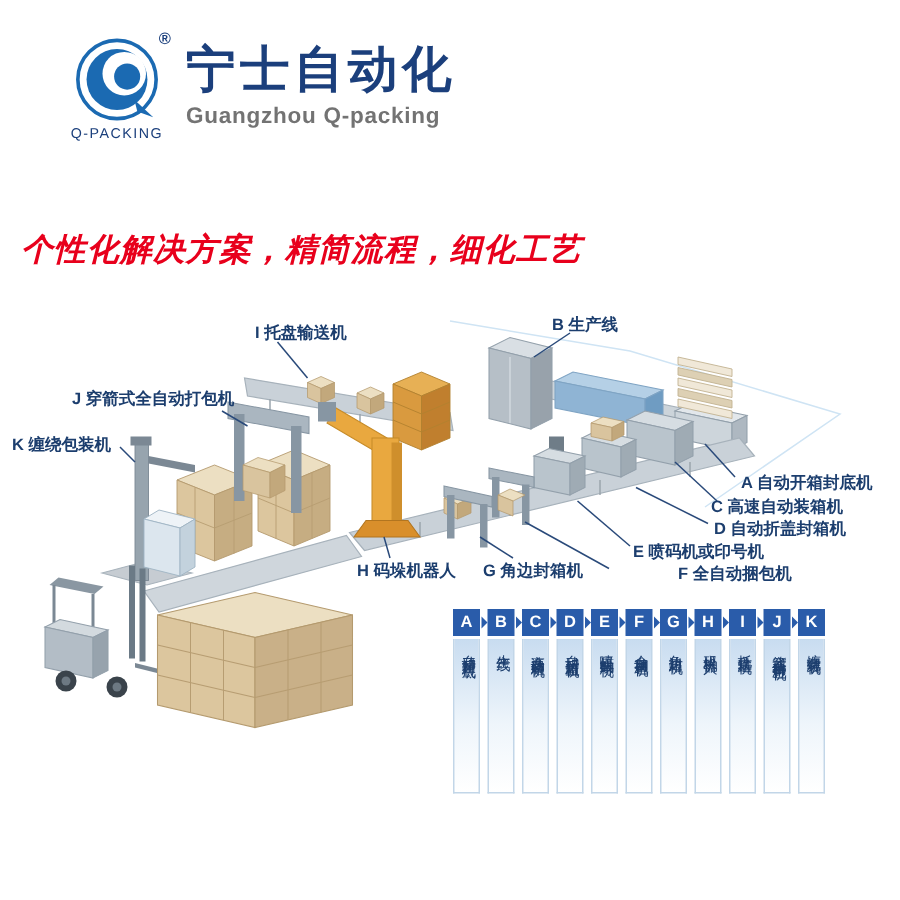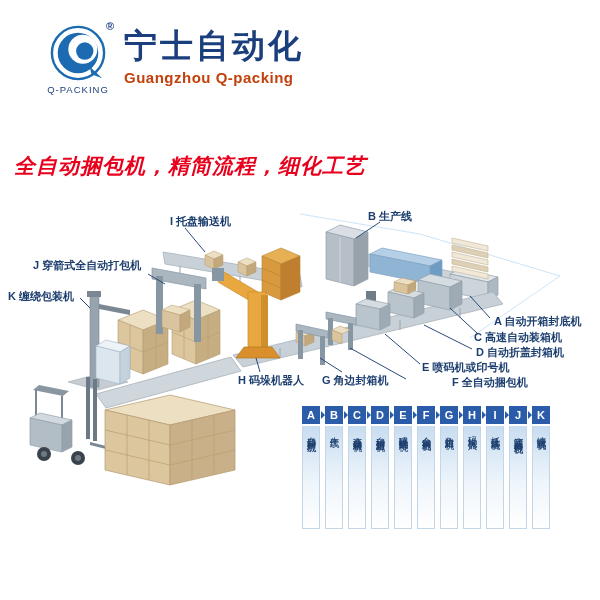--- a/index.html
+++ b/index.html
@@ -8,32 +8,32 @@
     font-family:"Liberation Sans","DejaVu Sans",sans-serif;overflow:hidden;
   }
   
   .brand-header{position:absolute;left:46px;top:24px;display:flex;gap:14px;}
   .logo-block{position:relative;width:64px;text-align:center;}
   .logo-swirl{display:block;margin:0 auto;}
   .reg-mark{position:absolute;right:-4px;top:-4px;font-size:11px;font-weight:bold;color:#1b3f7c;}
   .logo-name{font-size:9.5px;font-weight:normal;color:#1b3f7c;letter-spacing:1px;margin-top:2px;}
   .brand-text{padding-top:4px;}
   .brand-cn{font-size:33px;font-weight:bold;color:#1b3f7c;letter-spacing:3px;line-height:1.1;}
-  .brand-en{font-size:15px;font-weight:bold;color:#c2410c;margin-top:5px;letter-spacing:0.5px;}
+  .brand-en{font-size:15px;font-weight:bold;color:#737373;margin-top:5px;letter-spacing:0.5px;}
   
   .slogan{
     position:absolute;left:14px;top:152px;font-size:21px;font-weight:bold;font-style:italic;
     color:#e8001c;letter-spacing:1px;white-space:nowrap;
   }
   
   .scene{position:absolute;left:0;top:192px;}
   .dlabel{position:absolute;font-size:11px;font-weight:600;color:#1c3e6e;white-space:nowrap;}
   .dlabel-I{left:150px;top:214px;margin-left:20px;}
   .dlabel-B{left:368px;top:209px;}
-  .dlabel-J{left:33px;top:258px;text-align:center;}
+  .dlabel-J{left:48px;top:258px;text-align:center;}
   .dlabel-K{left:8px;top:289px;}
   .dlabel-A{left:494px;top:314px;}
   .dlabel-C{left:474px;top:330px;}
   .dlabel-D{left:476px;top:345px;}
   .dlabel-E{left:422px;top:360px;}
   .dlabel-F{left:408px;top:375px;padding-left:44px;}
   .dlabel-H{left:238px;top:373px;}
   .dlabel-G{left:322px;top:373px;}
   
   .legend{position:absolute;left:302px;top:406px;display:flex;gap:5px;}
@@ -62,21 +62,21 @@
     </svg>
     <span class="reg-mark">®</span>
     <div class="logo-name">Q-PACKING</div>
   </div>
   <div class="brand-text">
     <div class="brand-cn">宁士自动化</div>
     <div class="brand-en">Guangzhou Q-packing</div>
   </div>
 </header>
 
-<div class="slogan">全自动捆包机，精简流程，细化工艺</div>
+<div class="slogan">个性化解决方案，精简流程，细化工艺</div>
 
 <svg class="scene" width="600" height="345" viewBox="0 0 600 345">
 
   <g>
     <polyline points="300,22 420,42 560,84 470,146" fill="none" stroke="#cfe4f4" stroke-width="1"></polyline>
   </g>
 
   <g>
     <polygon points="163,60 165,72 302,95 300,83" fill="#c9d1d8" stroke="#a7b2bb" stroke-width="0.8"></polygon>
     <line x1="180" y1="74" x2="180" y2="84" stroke="#9aa5ad"></line>

